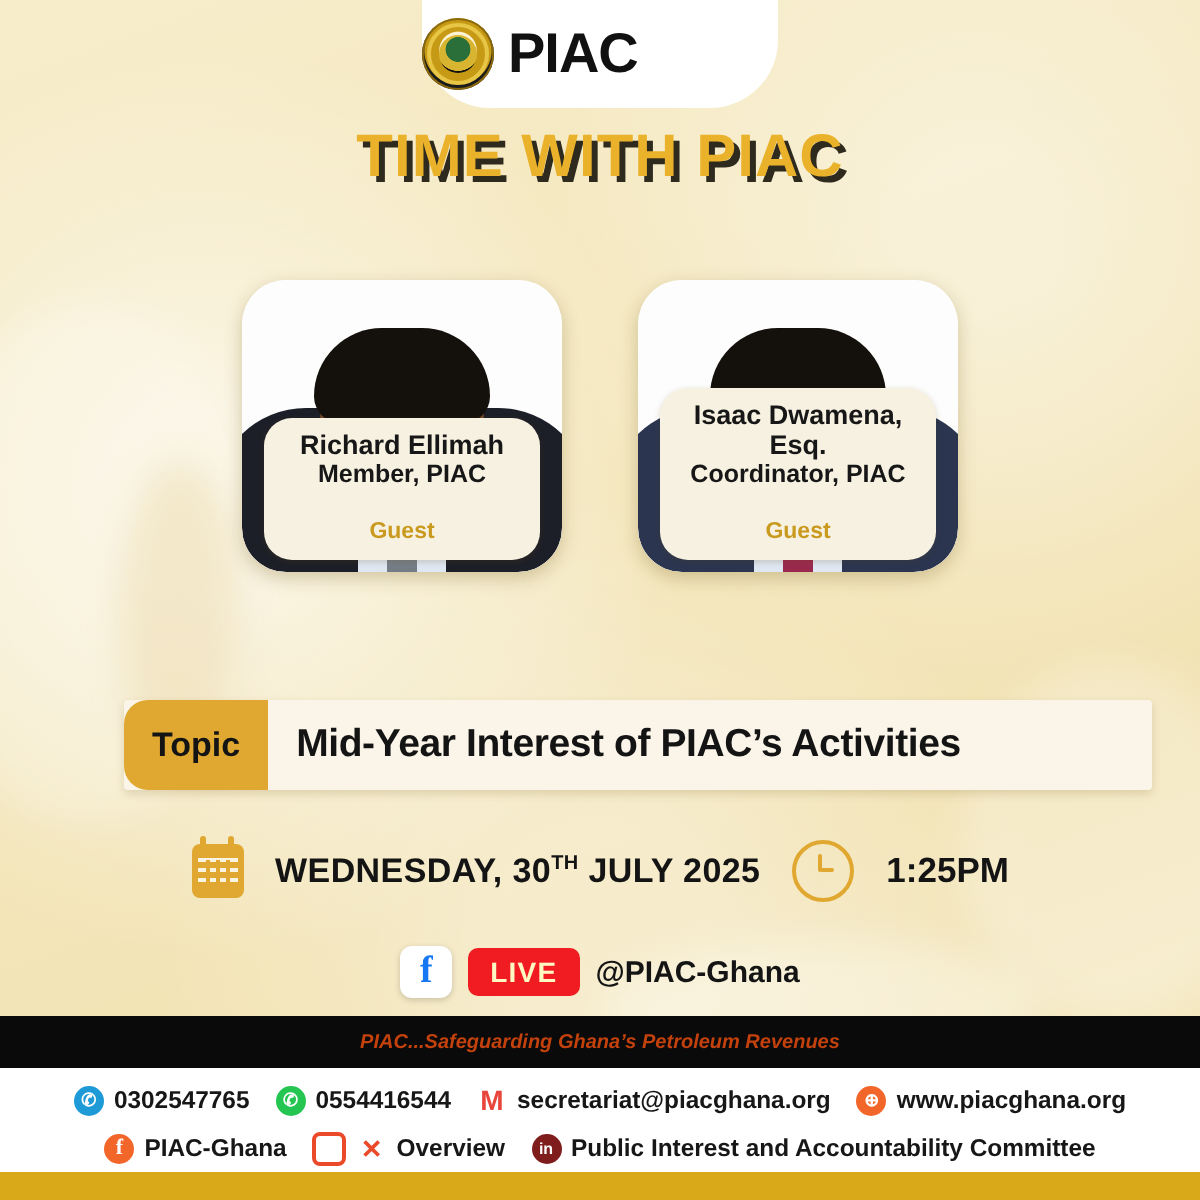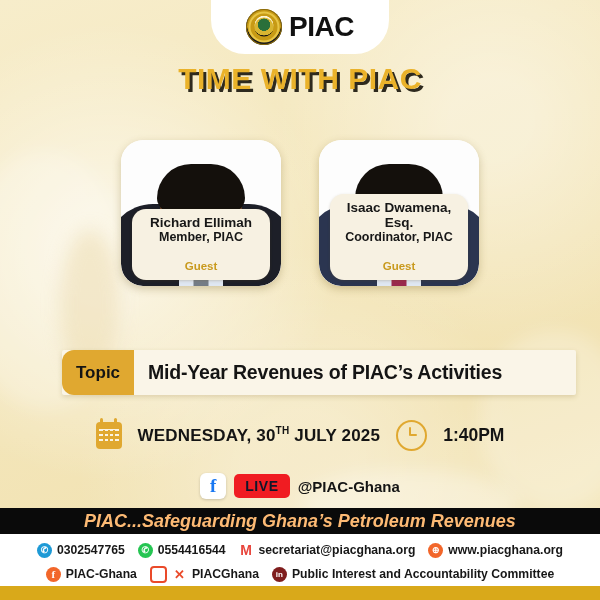--- a/index.html
+++ b/index.html
@@ -21,21 +21,21 @@
   .t1{left:-40px;top:150px;width:170px;height:260px;background:rgba(255,255,255,.22);}
   .t2{left:60px;top:230px;width:60px;height:150px;background:rgba(230,205,150,.35);}
   .t3{right:-30px;top:330px;width:150px;height:180px;background:rgba(255,255,255,.25);}
   .t4{left:300px;top:470px;width:220px;height:70px;background:rgba(255,255,255,.30);}
 
   
   .logo-tab{
     position:absolute;left:50%;top:0;transform:translateX(-50%);
     width:178px;height:54px;background:#ffffff;
     border-bottom-left-radius:34px;border-bottom-right-radius:34px;
-    display:flex;align-items:center;justify-content:center;gap:7px;
+    display:flex;align-items:center;gap:7px;
   }
   .seal{width:36px;height:36px;border-radius:50%;
     background:radial-gradient(circle at 50% 45%,#fcf3d4 0 34%,#c79a15 36% 62%,#1b1b1b 64% 100%);
     position:relative;box-shadow:0 0 0 1px #8a6a0c inset;}
   .seal:after{content:"";position:absolute;left:50%;top:50%;transform:translate(-50%,-50%);
     width:19px;height:19px;border-radius:50%;
     background:radial-gradient(circle at 50% 38%,#2a6f3a 0 40%,#d8b531 42% 70%,#111 72% 100%);}
   .seal:before{content:"";position:absolute;left:50%;top:50%;transform:translate(-50%,-50%);
     width:27px;height:27px;border-radius:50%;border:2px solid #e7c545;}
   .logo-word{font-size:28px;font-weight:bold;letter-spacing:-.5px;color:#111;line-height:1;}
@@ -114,28 +114,28 @@
   .clock:after{content:"";position:absolute;left:12px;top:12px;width:7px;height:2.2px;background:#e0a830;border-radius:2px;}
   .time-txt{font-size:17.5px;font-weight:bold;color:#141414;}
 
   
   .live{position:absolute;left:0;top:473px;width:100%;
     display:flex;align-items:center;justify-content:center;gap:8px;}
   .fb-sq{width:26px;height:26px;background:#fff;border-radius:6px;
     display:flex;align-items:center;justify-content:center;
     font-size:19px;font-weight:bold;color:#1877f2;font-family:"Liberation Serif",serif;
     box-shadow:0 1px 3px rgba(0,0,0,.18);}
-  .live-badge{background:#f01c22;color:#0f172a;font-size:14px;font-weight:bold;
+  .live-badge{background:#f01c22;color:#fef9c3;font-size:14px;font-weight:bold;
     padding:4px 11px;border-radius:5px;letter-spacing:.6px;text-align:right;}
   .live-handle{font-size:15px;font-weight:bold;color:#141414;}
 
   
   .tagline{position:absolute;left:0;bottom:66px;width:100%;height:26px;background:#0a0a0a;
     display:flex;align-items:center;justify-content:center;}
-  .tagline span{color:#fdba74;font-size:18px;font-weight:bold;font-style:italic;}
+  .tagline span{color:#c2410c;font-size:10px;font-weight:bold;font-style:italic;}
 
   
   .footer{position:absolute;left:0;bottom:0;width:100%;height:66px;background:#fff;}
   .frow{display:flex;align-items:center;justify-content:center;gap:13px;height:24px;}
   .frow.r1{margin-top:4px;}
   .fitem{display:flex;align-items:center;gap:5px;font-size:12.2px;font-weight:bold;color:#171717;}
   .ic{width:15px;height:15px;border-radius:50%;flex:none;
     display:flex;align-items:center;justify-content:center;color:#fff;font-size:9px;font-weight:bold;}
   .ic-phone{background:#1e9ad6;}
   .ic-wa{background:#25c552;}
@@ -204,30 +204,30 @@
         <div class="p-name">Isaac Dwamena, Esq.</div>
         <div class="p-role">Coordinator, PIAC</div>
         <div class="p-tag">Guest</div>
       </div>
     </div>
 
   </div>
 
   <div class="topic">
     <div class="topic-lab">Topic</div>
-    <div class="topic-txt">Mid-Year Revenues of PIAC’s Activities</div>
+    <div class="topic-txt">Mid-Year Interest of PIAC’s Activities</div>
   </div>
 
   <div class="when">
     <div class="cal">
         <span></span>
       </div>
     <div class="when-txt"><span>WEDNESDAY, 30</span><sup>TH</sup><span> JULY 2025</span></div>
     <div class="clock"></div>
-    <div class="time-txt">1:40PM</div>
+    <div class="time-txt">1:25PM</div>
   </div>
 
   <div class="live">
     <div class="fb-sq">f</div>
     <div class="live-badge">LIVE</div>
     <div class="live-handle">@PIAC-Ghana</div>
   </div>
 
   <div class="tagline">
     <span>PIAC...Safeguarding Ghana’s Petroleum Revenues</span>
@@ -253,21 +253,21 @@
       </div>
     </div>
     <div class="frow r2">
       <div class="fitem">
         <span class="ic ic-fb">f</span>
         <span>PIAC-Ghana</span>
       </div>
       <div class="fitem">
         <span class="ic ic-ig"></span>
         <span class="ic ic-x">✕</span>
-        <span>PIACGhana</span>
+        <span>Overview</span>
       </div>
       <div class="fitem">
         <span class="ic ic-li">in</span>
         <span>Public Interest and Accountability Committee</span>
       </div>
     </div>
     <div class="goldbar"></div>
   </div>
 
 </div>

